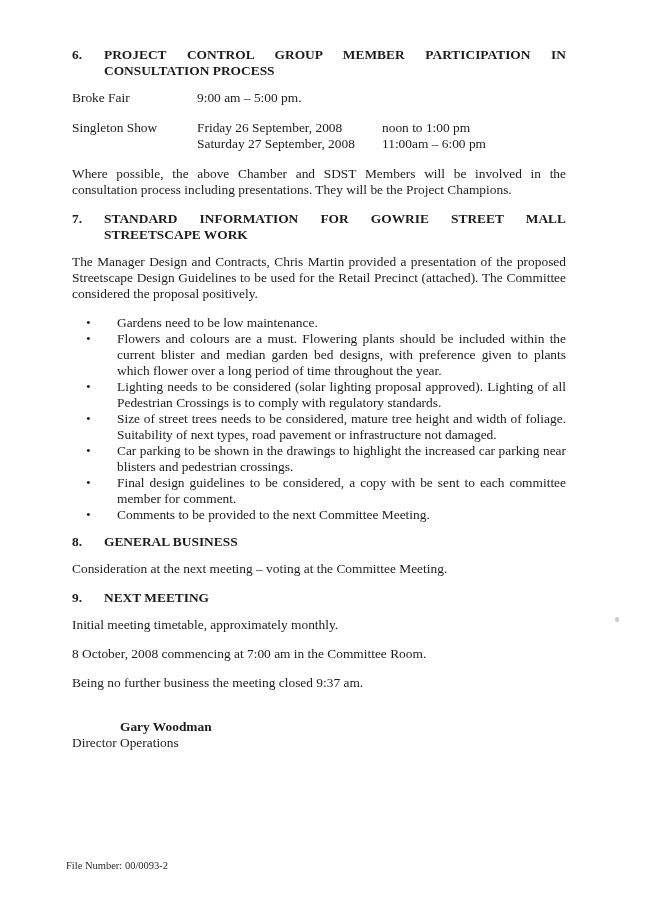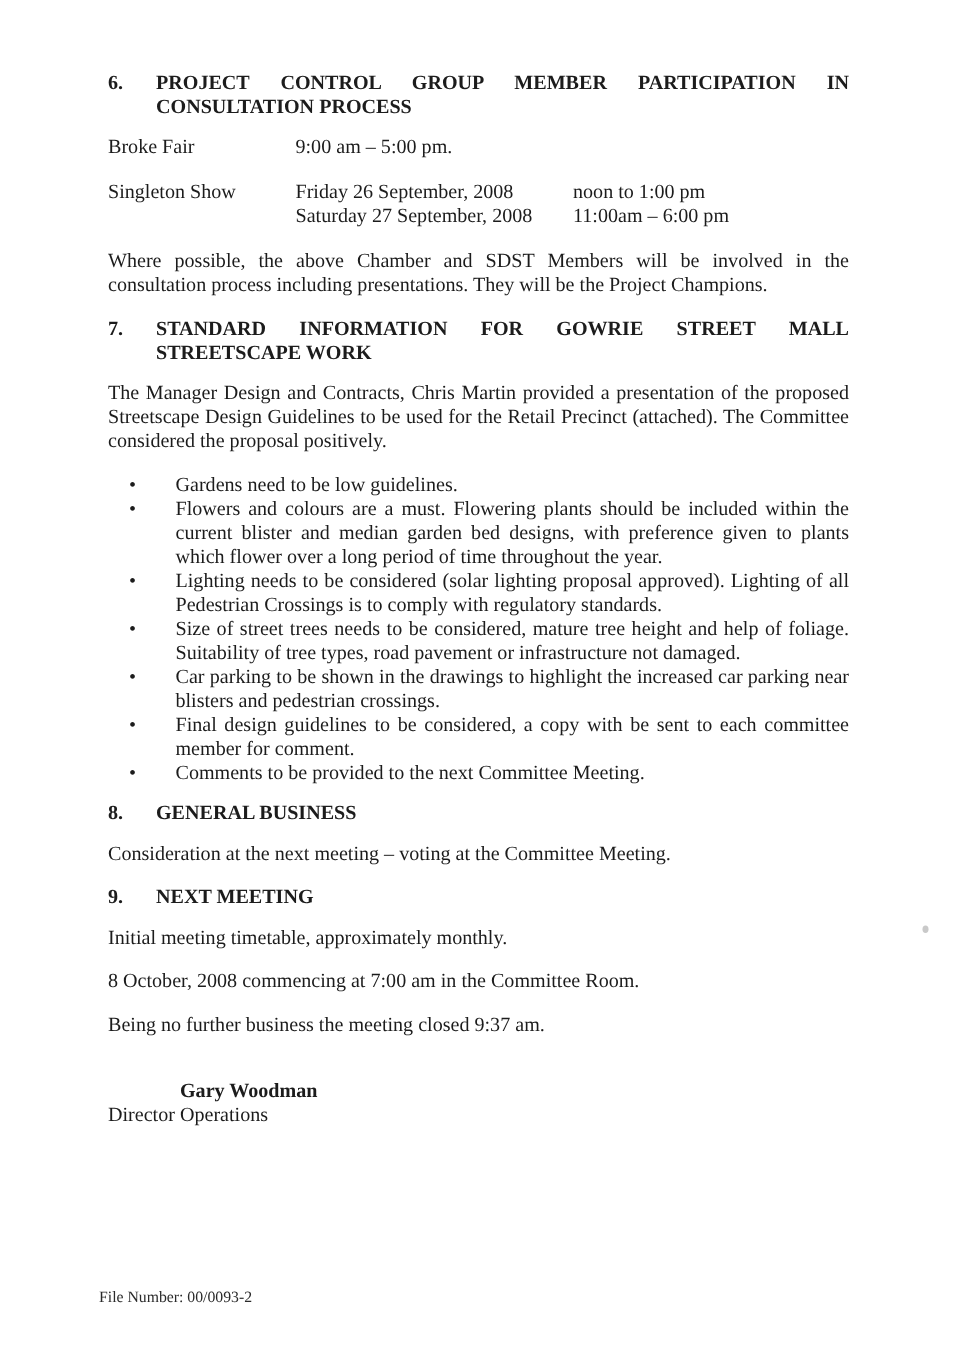--- a/index.html
+++ b/index.html
@@ -84,33 +84,33 @@
   <div class="heading spaced">
     <span class="num">7.</span>
     <span class="htext">STANDARD INFORMATION FOR GOWRIE STREET MALL STREETSCAPE WORK</span>
   </div>
 
   <p class="para">The Manager Design and Contracts, Chris Martin provided a presentation of the proposed Streetscape Design Guidelines to be used for the Retail Precinct (attached).  The Committee considered the proposal positively.</p>
 
   <div class="bullets">
     <div class="bullet">
       <span class="dot">•</span>
-      <span class="btext">Gardens need to be low guidelines.</span>
+      <span class="btext">Gardens need to be low maintenance.</span>
     </div>
     <div class="bullet">
       <span class="dot">•</span>
       <span class="btext">Flowers and colours are a must. Flowering plants should be included within the current blister and median garden bed designs, with preference given to plants which flower over a long period of time throughout the year.</span>
     </div>
     <div class="bullet">
       <span class="dot">•</span>
       <span class="btext">Lighting needs to be considered (solar lighting proposal approved). Lighting of all Pedestrian Crossings is to comply with regulatory standards.</span>
     </div>
     <div class="bullet">
       <span class="dot">•</span>
-      <span class="btext">Size of street trees needs to be considered, mature tree height and help of foliage. Suitability of tree types, road pavement or infrastructure not damaged.</span>
+      <span class="btext">Size of street trees needs to be considered, mature tree height and width of foliage. Suitability of next types, road pavement or infrastructure not damaged.</span>
     </div>
     <div class="bullet">
       <span class="dot">•</span>
       <span class="btext">Car parking to be shown in the drawings to highlight the increased car parking near blisters and pedestrian crossings.</span>
     </div>
     <div class="bullet">
       <span class="dot">•</span>
       <span class="btext">Final design guidelines to be considered, a copy with be sent to each committee member for comment.</span>
     </div>
     <div class="bullet">

